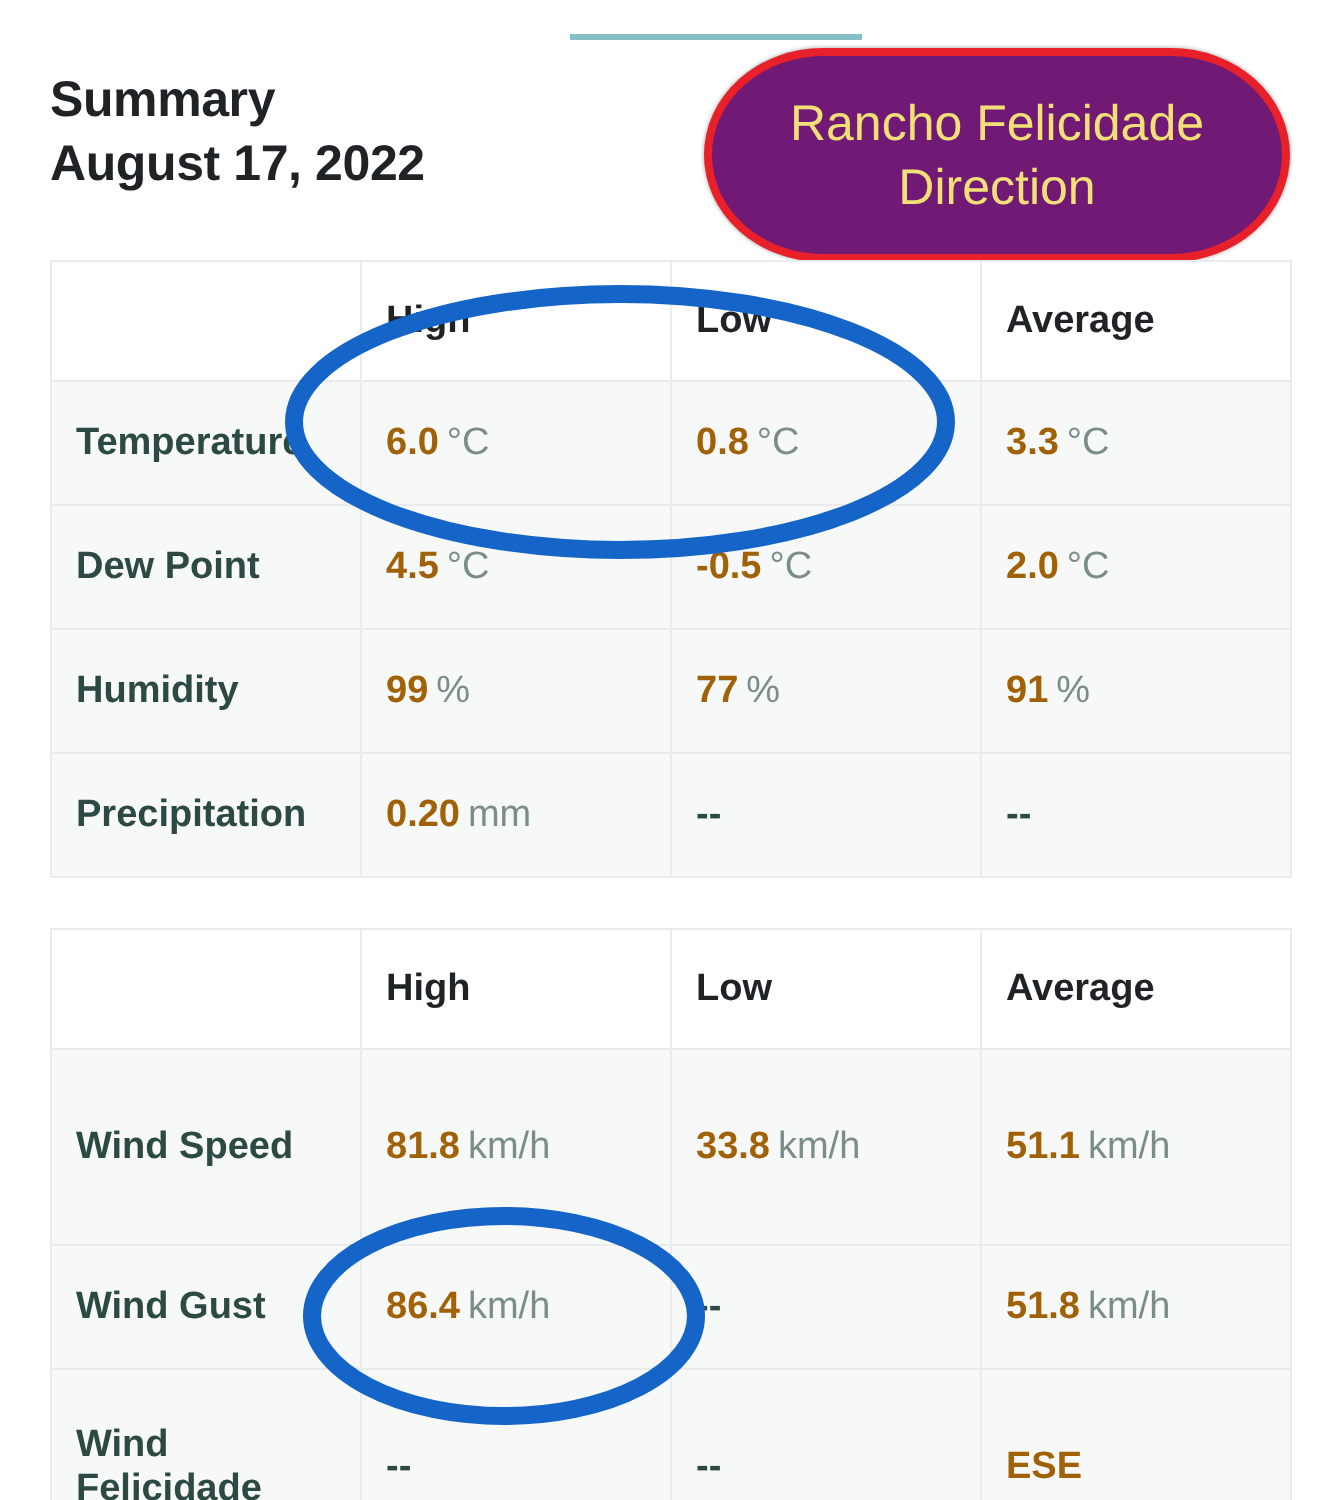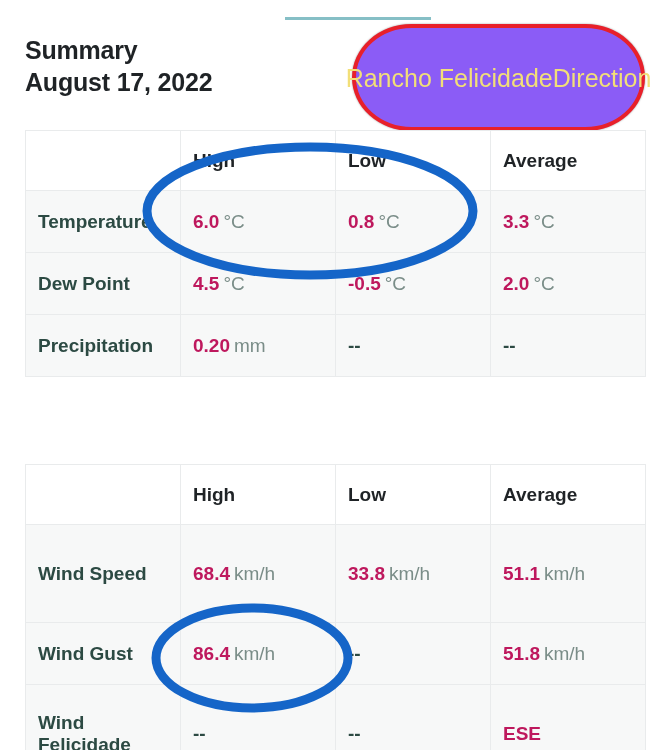--- a/index.html
+++ b/index.html
@@ -44,25 +44,25 @@
     letter-spacing: -0.2px;
   }
 
   
   .badge {
     position: absolute;
     left: 352px;
     top: 8px;
     width: 293px;
     height: 107px;
-    background: #8b5cf6;
+    background: #701a75;
     border: 4px solid #e8202a;
     border-radius: 60px / 54px;
     display: flex;
-    flex-direction: row;
+    flex-direction: column;
     align-items: center;
     justify-content: center;
     box-shadow: 0 0 2px rgba(0,0,0,.4);
   }
   .badge span {
     display: block;
     color: #f2df78;
     font-size: 25px;
     line-height: 32px;
     text-align: center;
@@ -101,21 +101,21 @@
     height: 62px;
     font-size: 19px;
     color: #2c4a43;
   }
   .wx-table tbody td.rowlabel {
     font-weight: bold;
     color: #2c4a43;
   }
   .wx-table tbody tr.tall td { height: 98px; }
 
-  .v { font-weight: bold; color: #be185d; }
+  .v { font-weight: bold; color: #a16207; }
   .u { font-weight: normal; color: #7a8d88; margin-left: 4px; }
   .dash { font-weight: bold; color: #2c4a43; letter-spacing: 0px; }
 
   
   .annot {
     position: absolute;
     pointer-events: none;
   }
   .annot.e1 { left: 140px; top: 124px; width: 340px; height: 142px; }
   .annot.e2 { left: 150px; top: 586px; width: 205px; height: 112px; }
@@ -165,20 +165,26 @@
         <td><span class="v">0.8</span><span class="u">°C</span></td>
         <td><span class="v">3.3</span><span class="u">°C</span></td>
       </tr>
       <tr>
         <td class="rowlabel">Dew Point</td>
         <td><span class="v">4.5</span><span class="u">°C</span></td>
         <td><span class="v">-0.5</span><span class="u">°C</span></td>
         <td><span class="v">2.0</span><span class="u">°C</span></td>
       </tr>
       <tr>
+        <td class="rowlabel">Humidity</td>
+        <td><span class="v">99</span><span class="u">%</span></td>
+        <td><span class="v">77</span><span class="u">%</span></td>
+        <td><span class="v">91</span><span class="u">%</span></td>
+      </tr>
+      <tr>
         <td class="rowlabel">Precipitation</td>
         <td><span class="v">0.20</span><span class="u">mm</span></td>
         <td><span class="dash">--</span></td>
         <td><span class="dash">--</span></td>
       </tr>
     </tbody>
   </table>
 
   <table class="wx-table t2">
     <colgroup>
@@ -191,21 +197,21 @@
       <tr>
         <th></th>
         <th>High</th>
         <th>Low</th>
         <th>Average</th>
       </tr>
     </thead>
     <tbody>
       <tr class="tall">
         <td class="rowlabel">Wind Speed</td>
-        <td><span class="v">68.4</span><span class="u">km/h</span></td>
+        <td><span class="v">81.8</span><span class="u">km/h</span></td>
         <td><span class="v">33.8</span><span class="u">km/h</span></td>
         <td><span class="v">51.1</span><span class="u">km/h</span></td>
       </tr>
       <tr>
         <td class="rowlabel">Wind Gust</td>
         <td><span class="v">86.4</span><span class="u">km/h</span></td>
         <td><span class="dash">--</span></td>
         <td><span class="v">51.8</span><span class="u">km/h</span></td>
       </tr>
       <tr class="tall">

